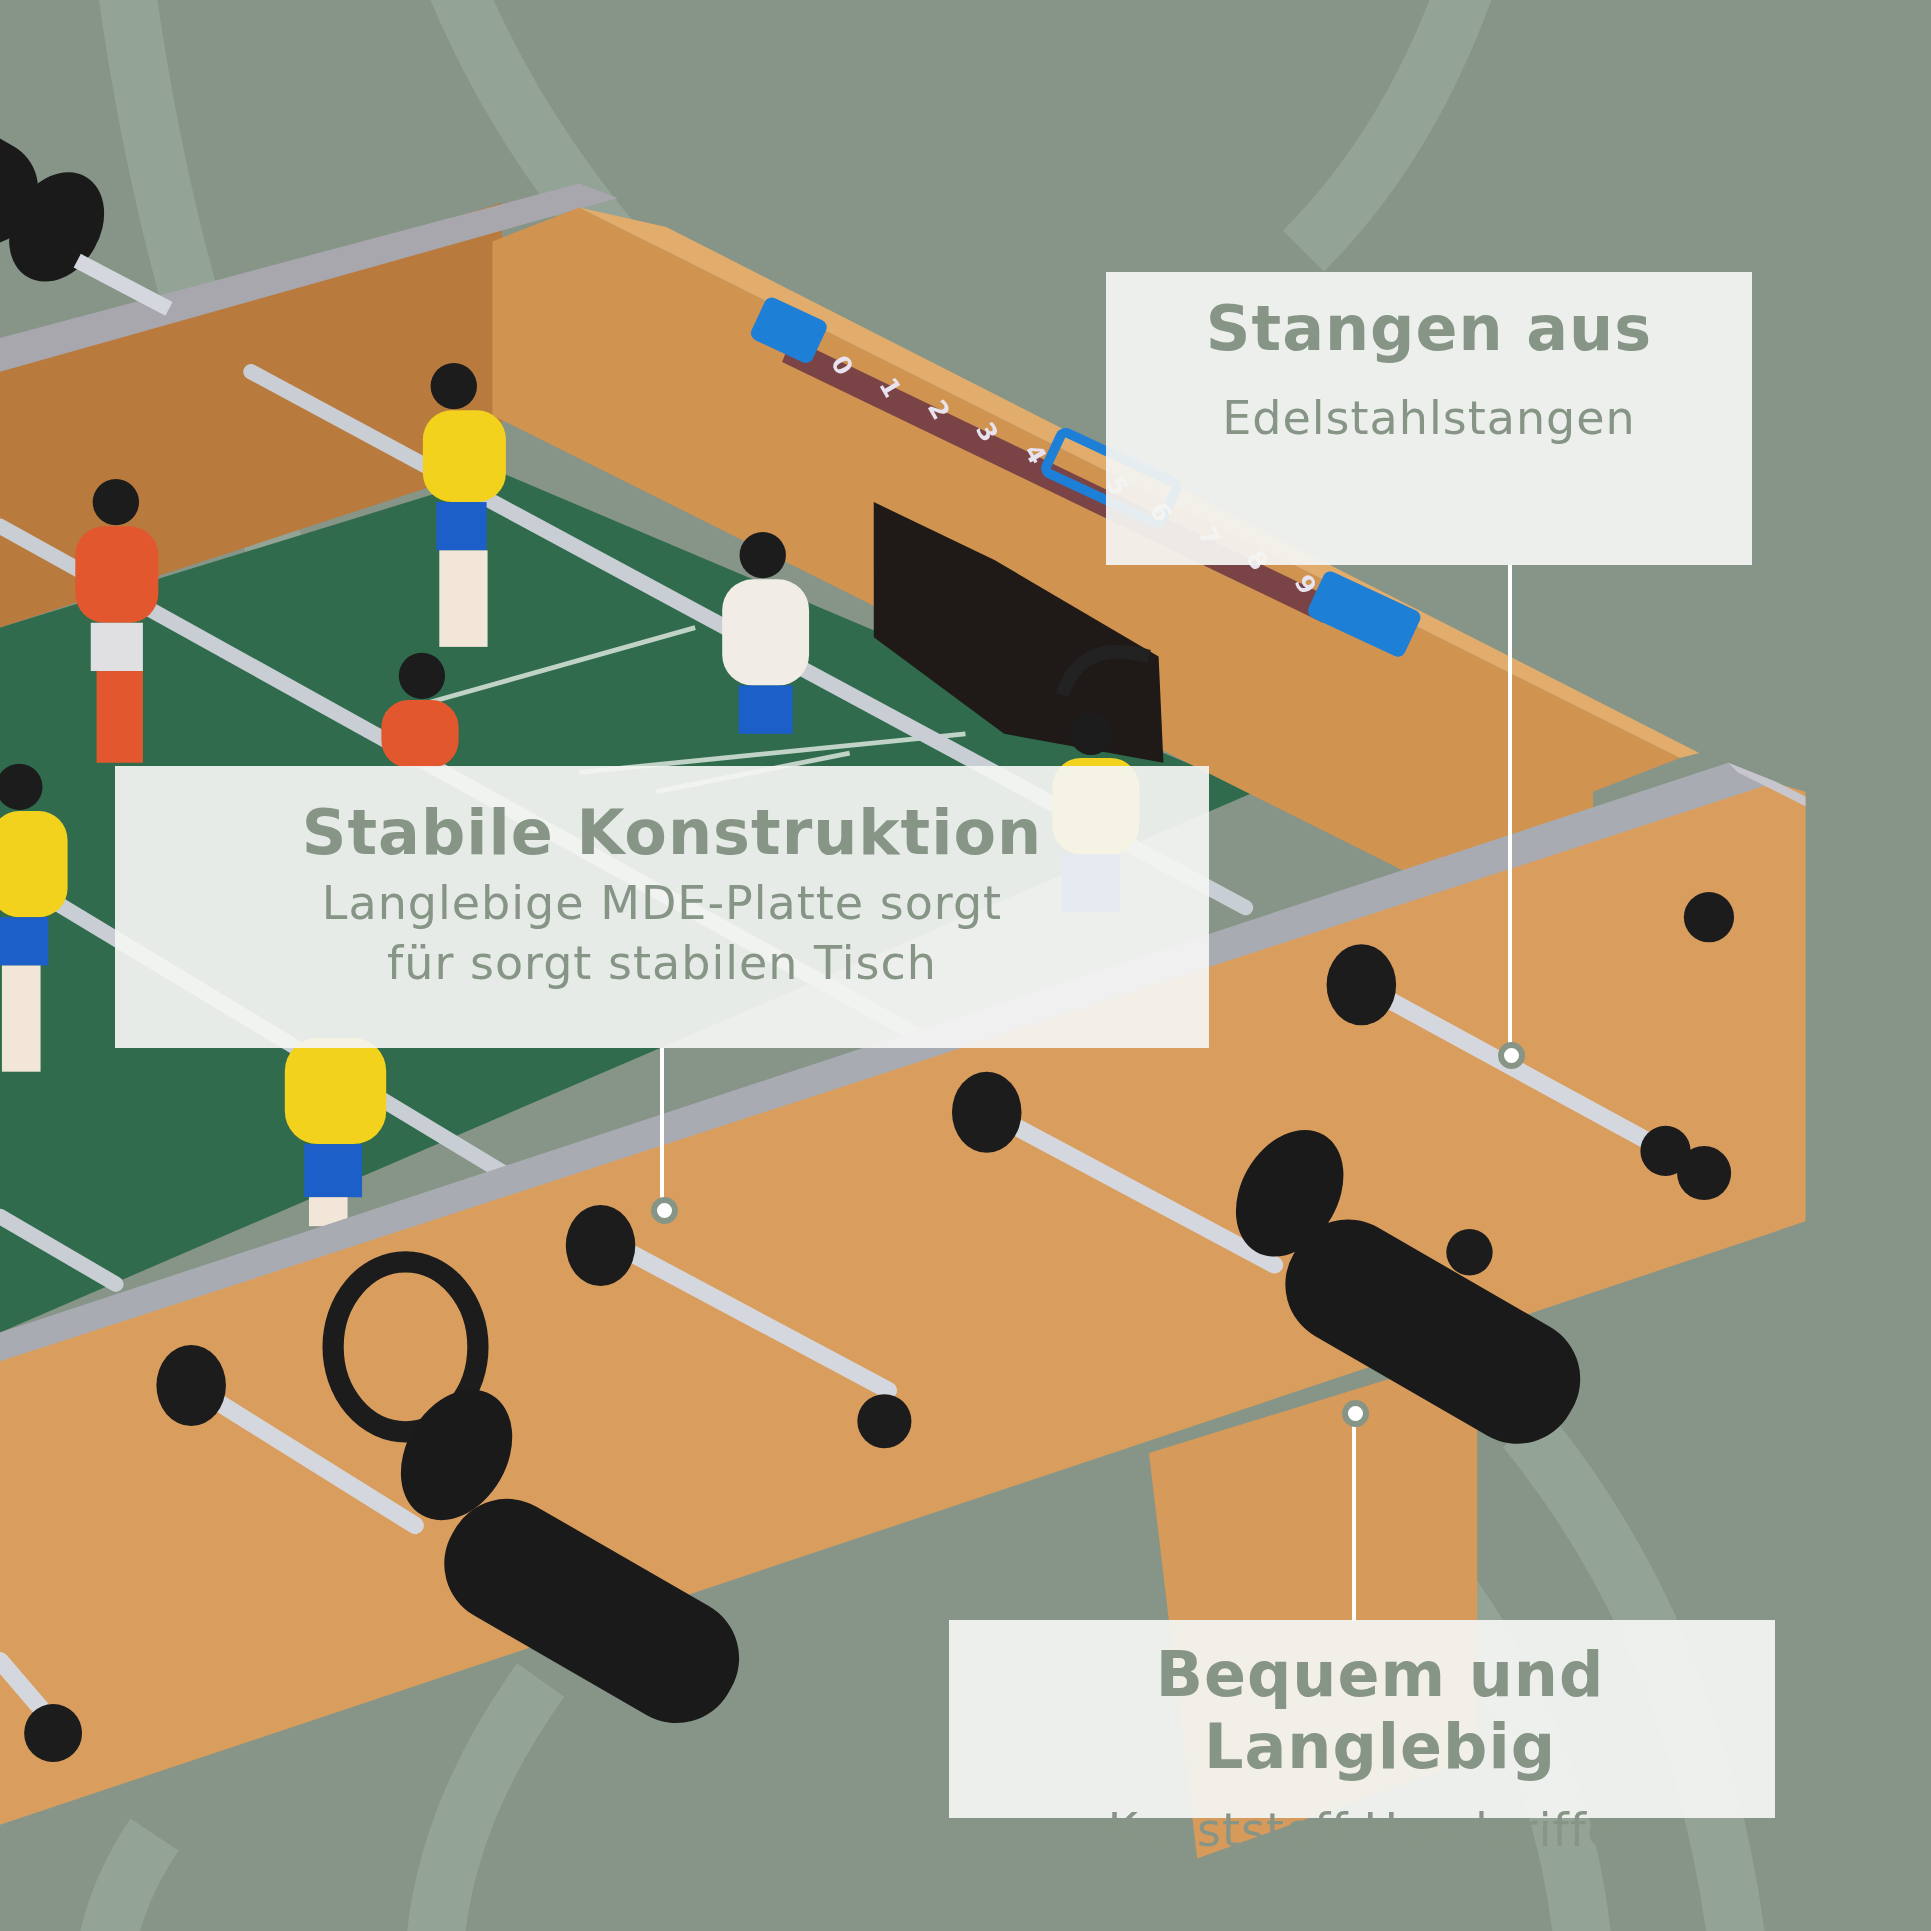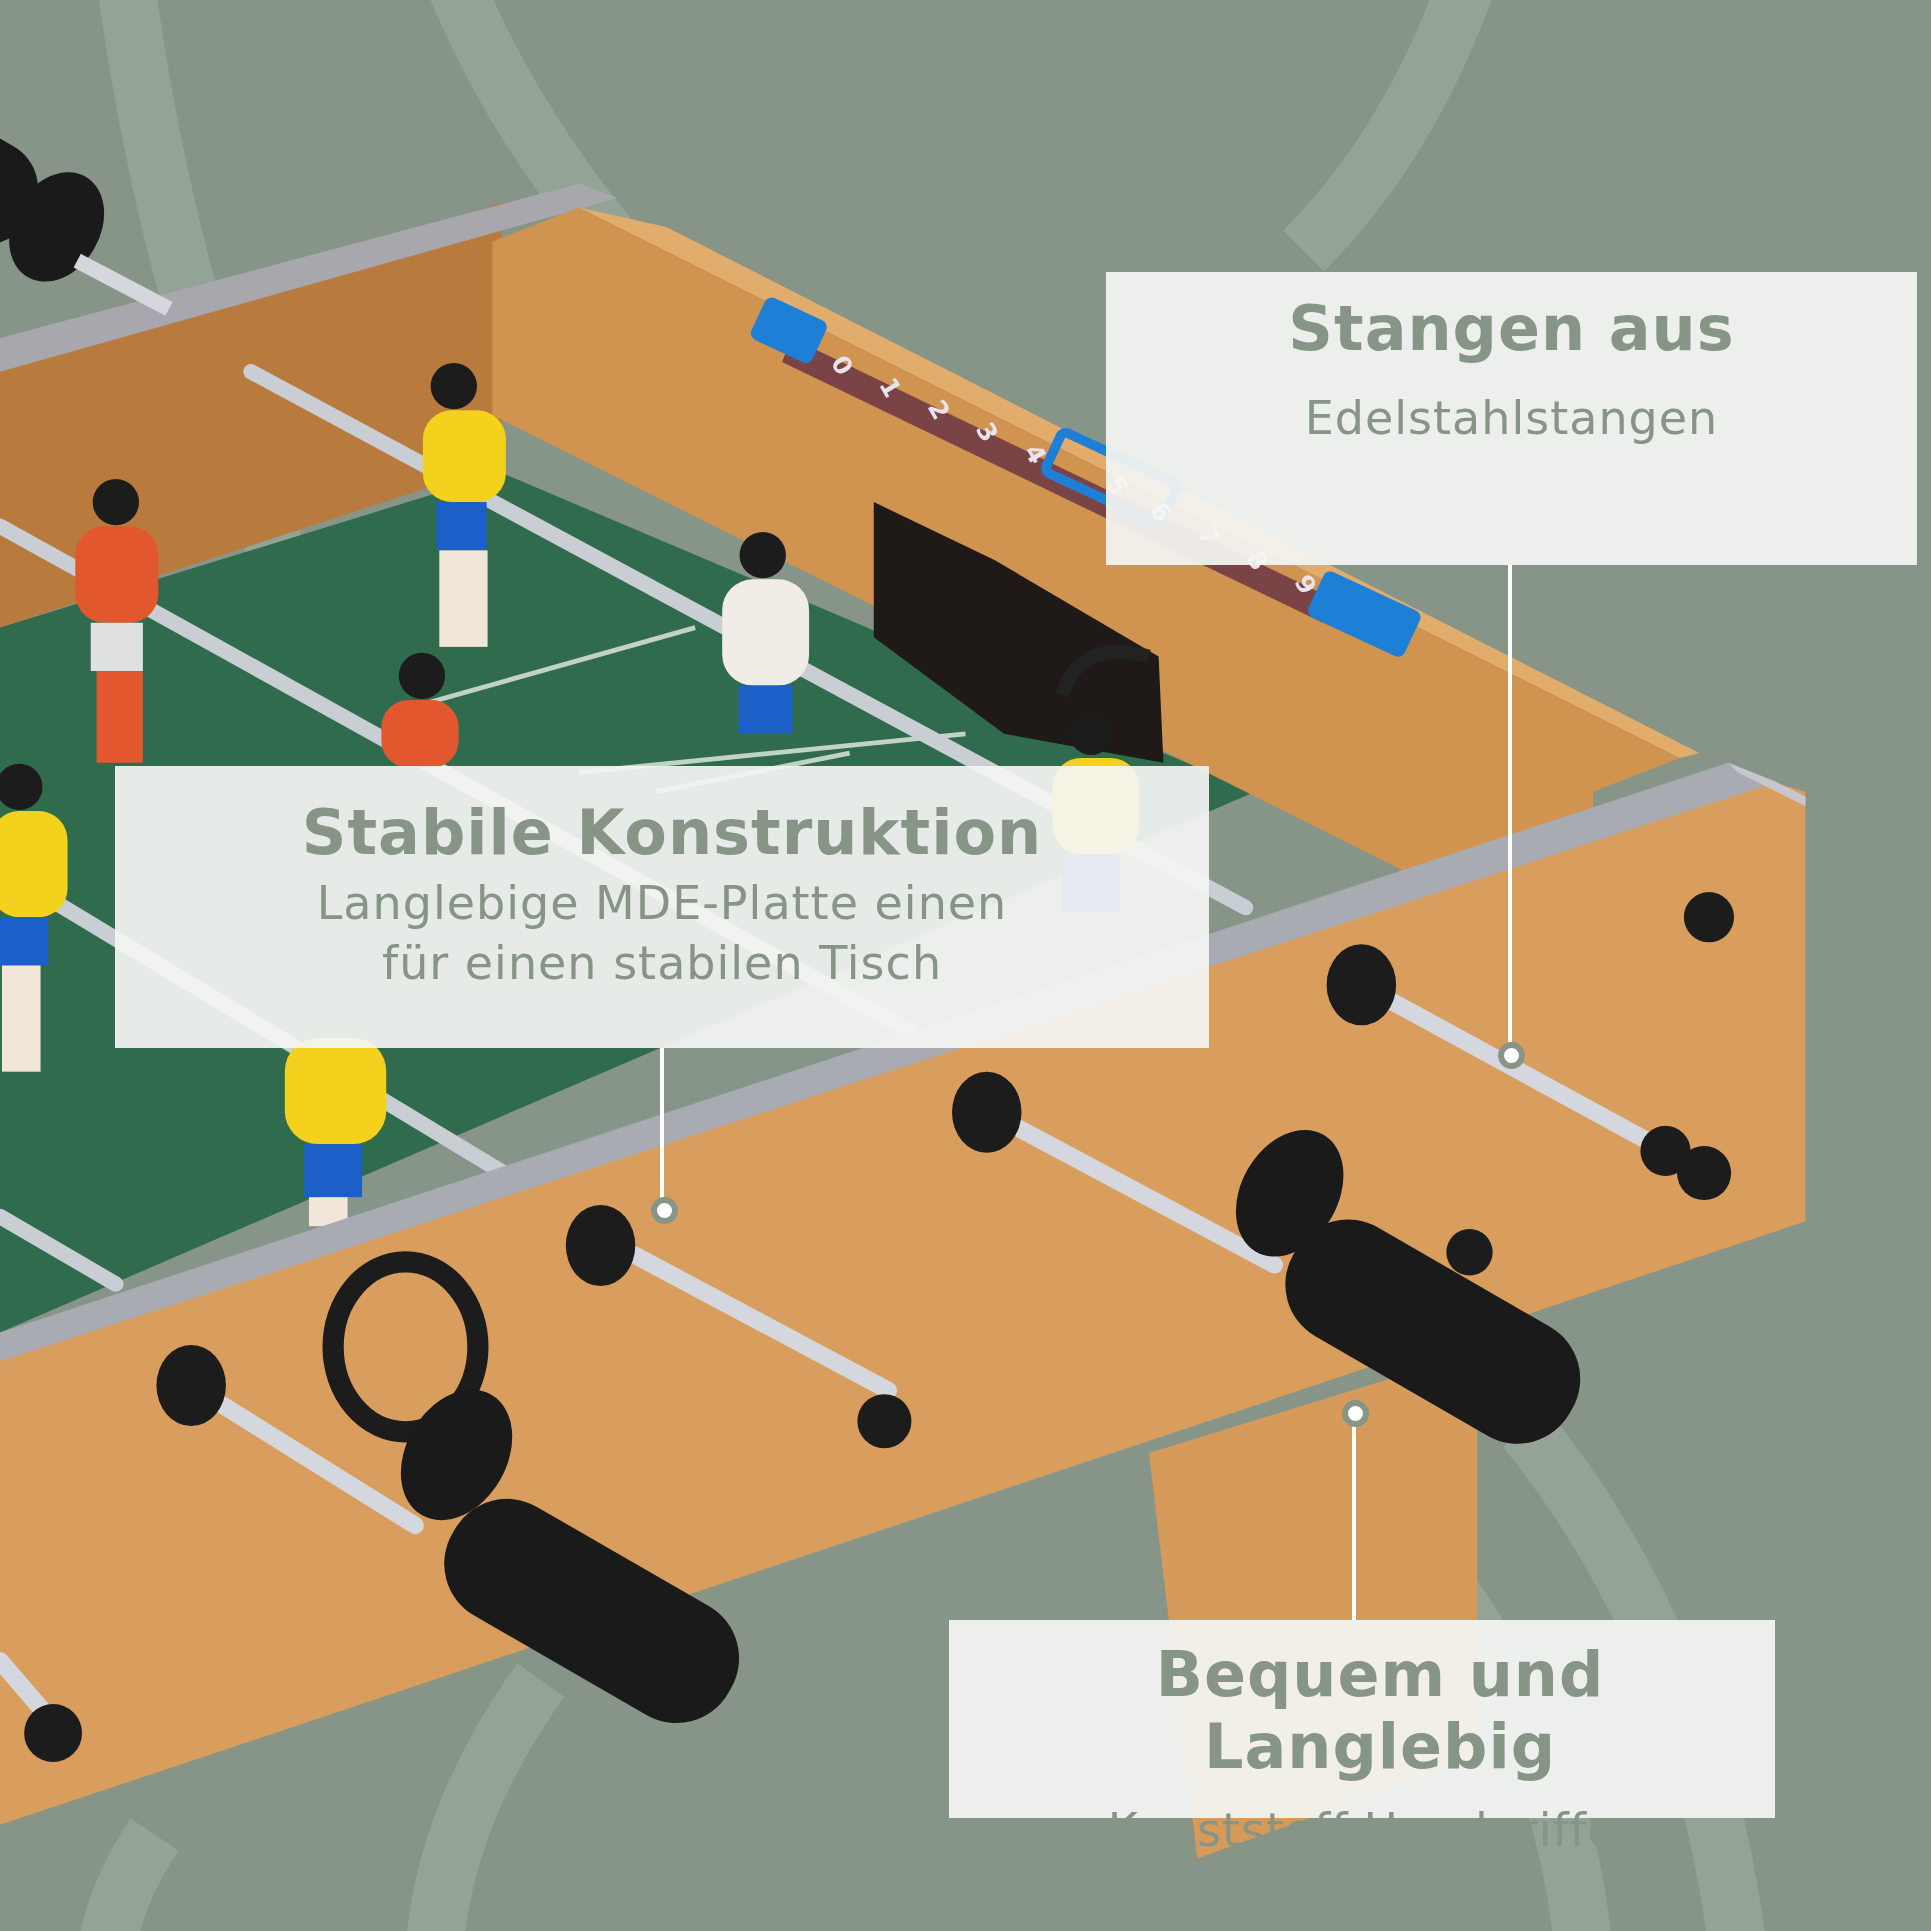--- a/index.html
+++ b/index.html
@@ -12,21 +12,21 @@
     .callout {
       position: absolute;
       background: rgba(244, 245, 243, 0.93);
       color: #879587;
       text-align: center;
       box-sizing: border-box;
     }
     .callout .title { font-weight: bold; letter-spacing: 1px; line-height: 1.15; }
     .callout .sub { font-weight: normal; letter-spacing: 1px; line-height: 1.3; }
 
-    #callout-rods { left: 1106px; top: 272px; width: 811px; height: 293px; padding-top: 21px; }
+    #callout-rods { left: 1106px; top: 272px; width: 646px; height: 293px; padding-top: 21px; }
     #callout-rods .title { font-size: 62px; }
     #callout-rods .sub { font-size: 46px; margin-top: 25px; }
 
     #callout-construction { left: 115px; top: 766px; width: 1094px; height: 282px; padding-top: 31px; }
     #callout-construction .title { font-size: 62px; padding-left: 20px; }
     #callout-construction .sub { font-size: 46px; margin-top: 5.8px; width: 734px; margin-left: auto; margin-right: auto; }
 
     #callout-grips { left: 949px; top: 1620px; width: 826px; height: 198px; padding-top: 19.3px; }
     #callout-grips .title { font-size: 62px; padding-left: 36px; }
     #callout-grips .sub { font-size: 46px; margin-top: 19px; }
@@ -193,20 +193,20 @@
 
 <div class="callout" id="callout-rods">
   <div class="title">
     <div>Stangen aus</div>
   </div>
   <div class="sub">Edelstahlstangen</div>
 </div>
 
 <div class="callout" id="callout-construction">
   <div class="title">Stabile Konstruktion</div>
-  <div class="sub">Langlebige MDE-Platte einen für einen stabilen Tisch</div>
+  <div class="sub">Langlebige MDE-Platte sorgt für sorgt stabilen Tisch</div>
 </div>
 
 <div class="callout" id="callout-grips">
   <div class="title">Bequem und Langlebig</div>
   <div class="sub">Kunststoff-Handgriffe</div>
 </div>
 
 
 </body></html>

